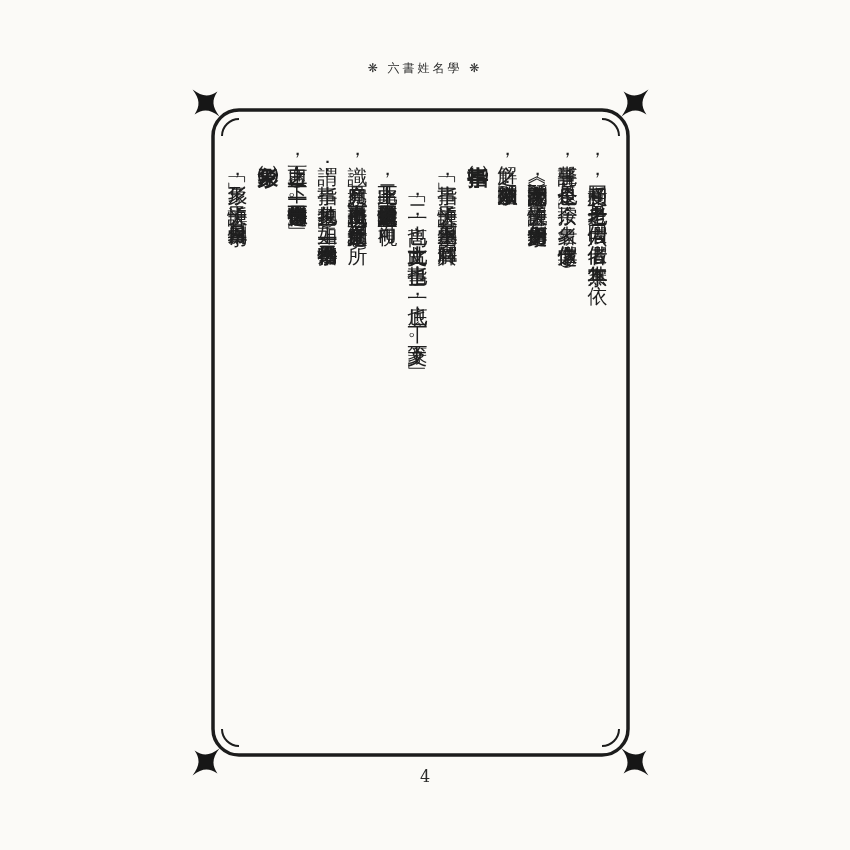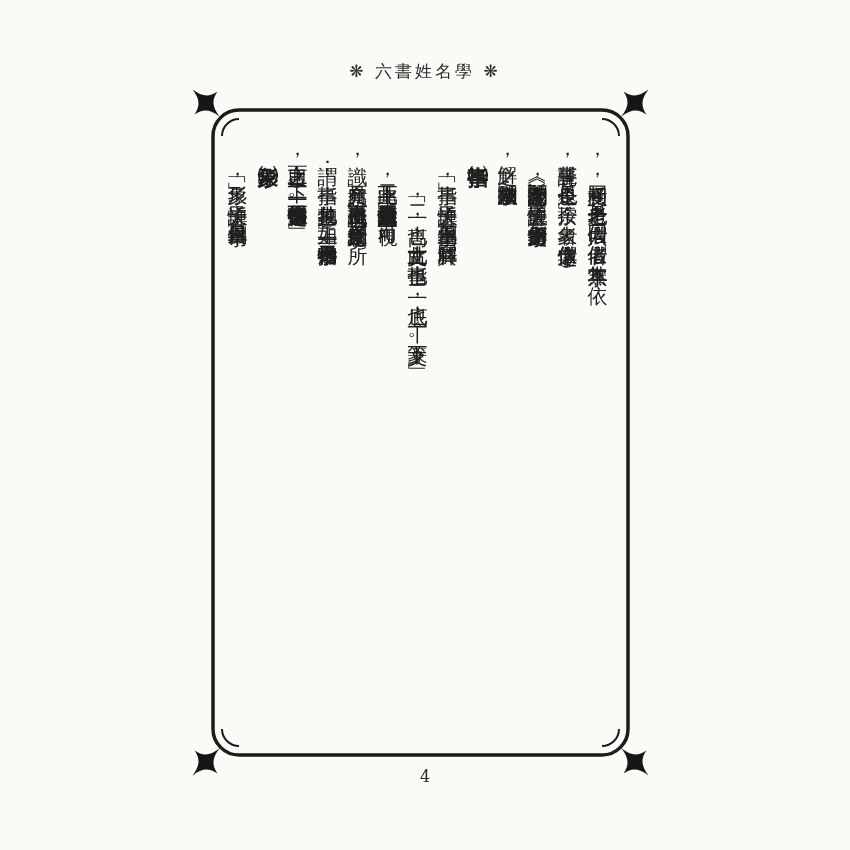--- a/index.html
+++ b/index.html
@@ -8,21 +8,21 @@
     width:850px;height:850px;
     background:#fbfaf7;
     font-family:"DejaVu Serif","Liberation Serif",serif;
     color:#1e1e1e;
     overflow:hidden;
   }
   .header-title{
     position:absolute;
     top:60px;left:0;width:100%;
     text-align:center;
-    font-size:17px;
+    font-size:12px;
     letter-spacing:3px;
     color:#2e2e2e;
   }
   .frame-svg{
     position:absolute;
     top:0;left:0;
     width:850px;height:850px;
   }
   .text-area{
     position:absolute;

